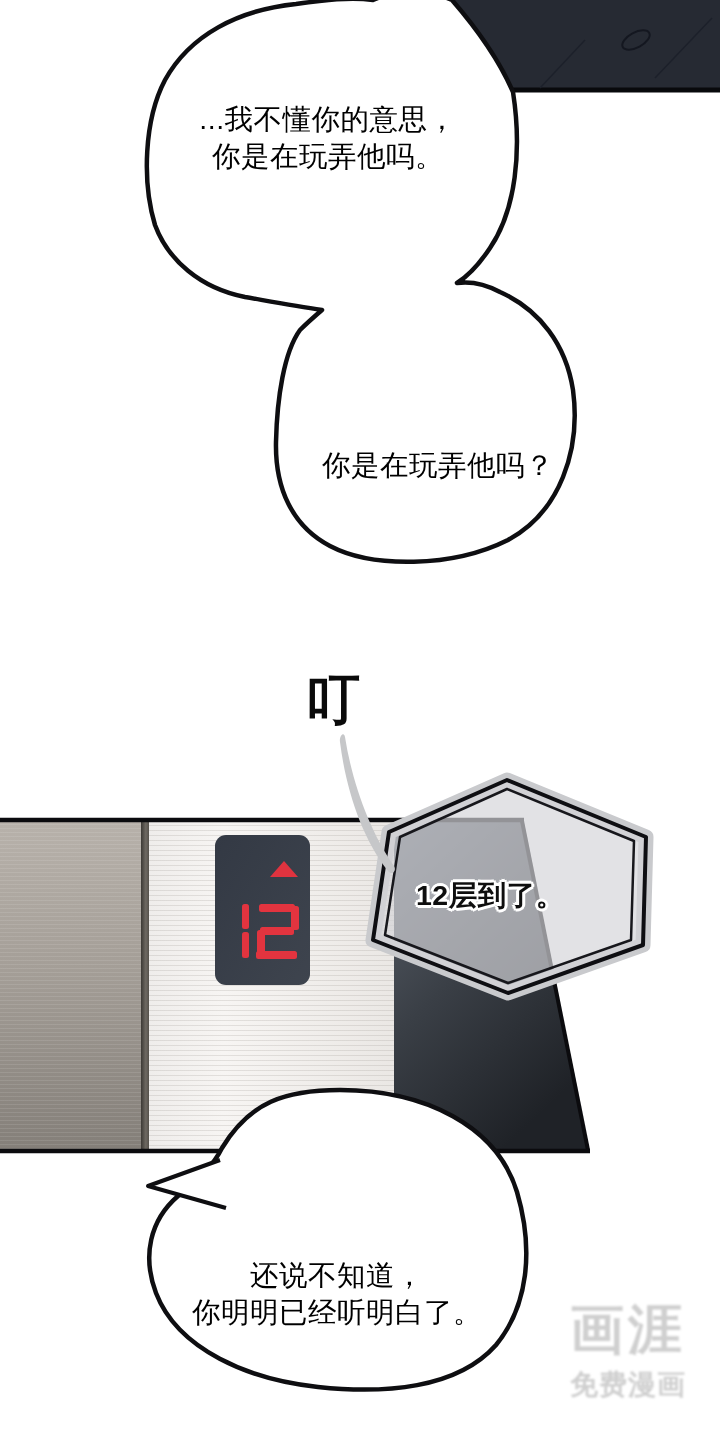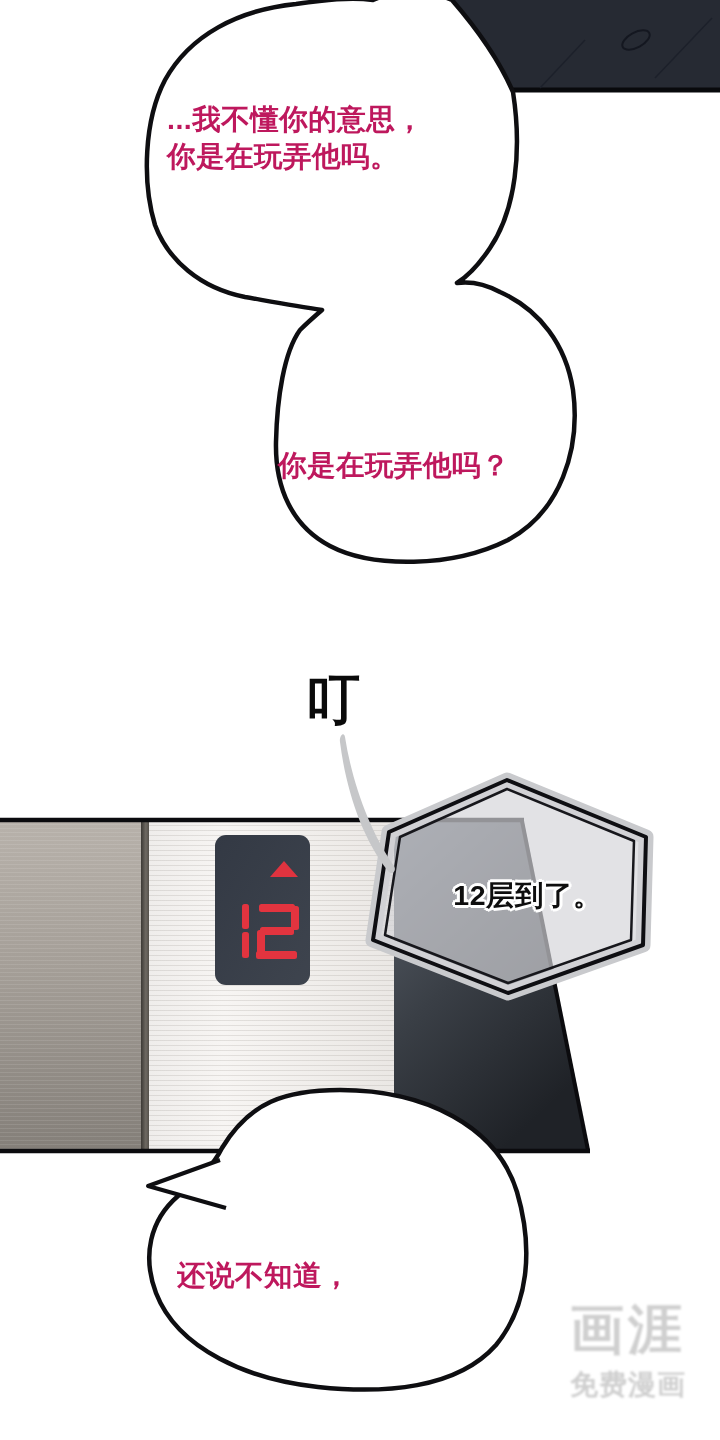--- a/index.html
+++ b/index.html
@@ -27,28 +27,28 @@
     left:149px;top:820px;width:250px;height:331px;
     background:
       repeating-linear-gradient(180deg, rgba(150,144,138,.22) 0 1px, rgba(0,0,0,0) 1px 5px),
       linear-gradient(90deg,#efedeb 0%,#f7f5f3 30%,#eae7e4 100%),
       #f4f2f0;
     z-index:1;
   }
   svg.layer{left:0;top:0;width:720px;height:1440px;z-index:2;}
   
   .speech{
-    z-index:3;text-align:left;color:#be185d;
-    font-weight:700;font-size:28.5px;line-height:37px;letter-spacing:0.5px;
+    z-index:3;text-align:center;color:#000000;
+    font-weight:400;font-size:28.5px;line-height:37px;letter-spacing:0.5px;
   }
   #bubble1-text{left:167px;top:101px;width:322px;}
   #bubble2-text{left:278px;top:412px;width:320px;line-height:36px;margin-top:35px;}
   #bubble3-text{left:177px;top:1209px;width:320px;margin-top:48px;}
   #hex-text{
-    left:382px;top:877px;width:220px;z-index:3;text-align:right;
+    left:416px;top:877px;width:220px;z-index:3;text-align:left;
     font-weight:700;font-size:28.5px;color:#0e0e0e;letter-spacing:0.5px;
     text-shadow:-2px -2px 0 #fff,2px -2px 0 #fff,-2px 2px 0 #fff,2px 2px 0 #fff,
                  0 -3px 0 #fff,0 3px 0 #fff,-3px 0 0 #fff,3px 0 0 #fff;
   }
   #sfx-ding{
     left:283px;top:664px;width:100px;z-index:3;text-align:center;
     font-size:54px;font-weight:800;color:#0a0a0a;
   }
   
   #watermark{left:548px;top:1300px;width:160px;z-index:3;text-align:center;
@@ -157,20 +157,21 @@
   <div id="bubble2-text" class="abs speech">
     <div>你是在玩弄他吗？</div>
   </div>
 
   <div id="sfx-ding" class="abs">叮</div>
 
   <div id="hex-text" class="abs">12层到了。</div>
 
   <div id="bubble3-text" class="abs speech">
     <div>还说不知道，</div>
+    <div>你明明已经听明白了。</div>
   </div>
 
   <div id="watermark" class="abs">
     <div class="logo">画涯</div>
     <div class="tagline">免费漫画</div>
   </div>
 
 </div>
 
 </body></html>

